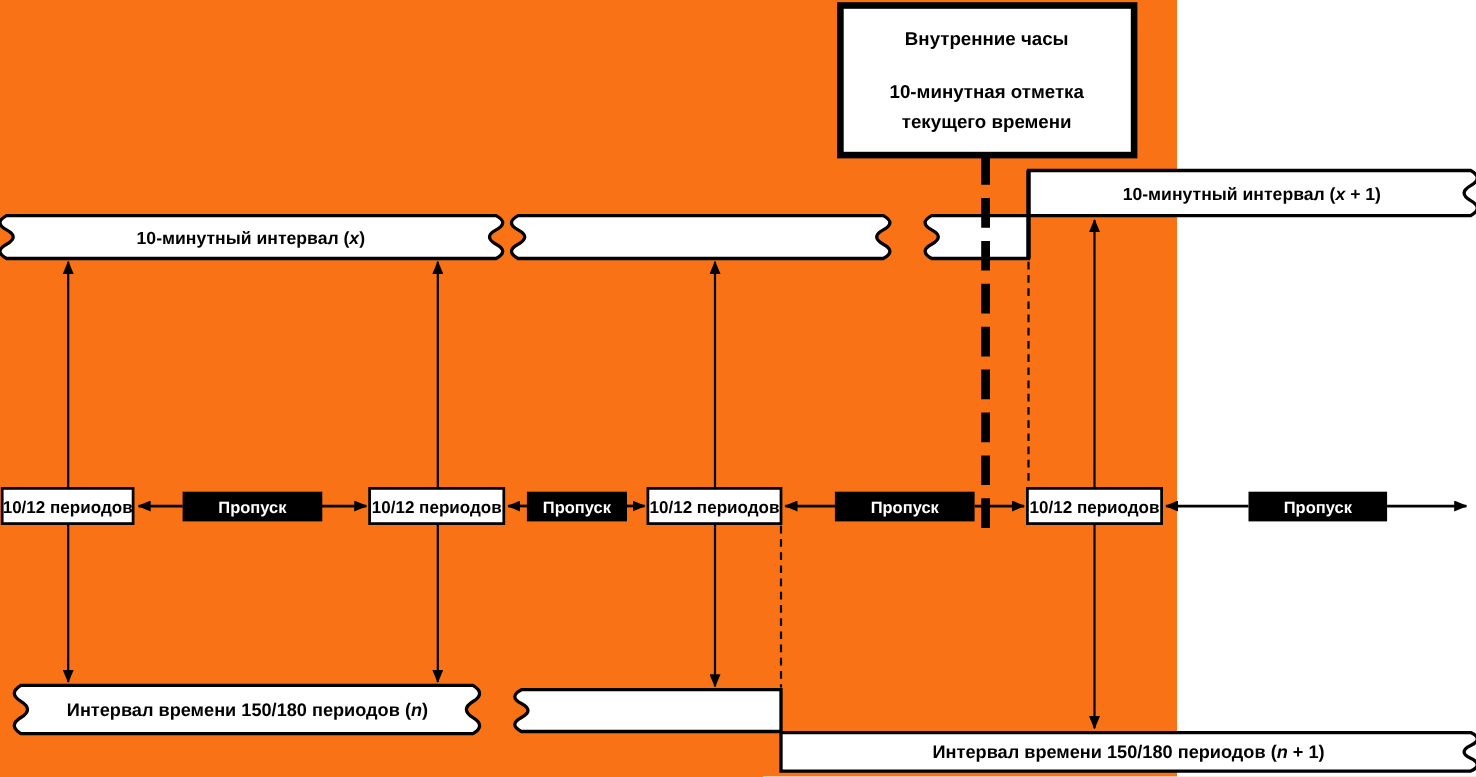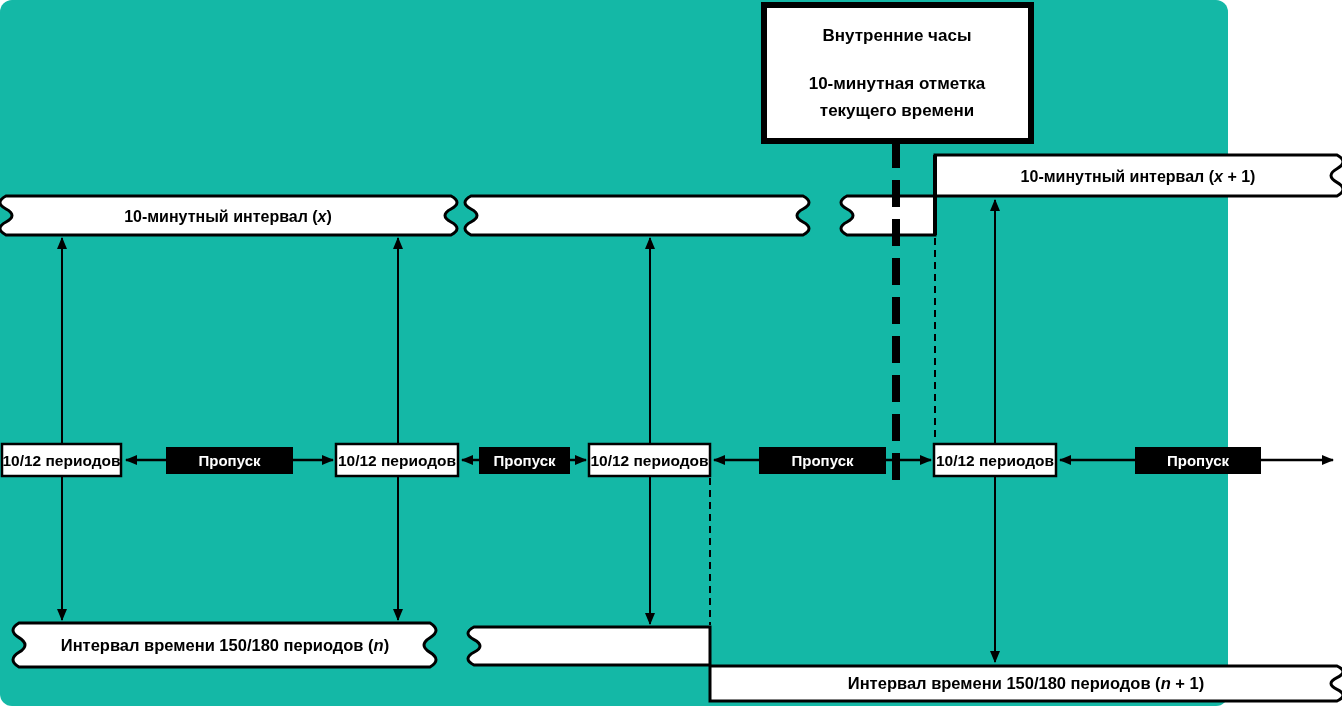--- a/index.html
+++ b/index.html
@@ -1,22 +1,21 @@
 <!DOCTYPE html>
 <html><head>
 <meta charset="utf-8">
 <style>
   html, body { margin: 0; padding: 0; background: #ffffff; }
   .stage {
     position: relative;
-    width: 1228px;
+    width: 1070px;
     height: 706px;
-    background: #14b8a6;
+    background: #f97316;
     font-family: "Liberation Sans", sans-serif;
-    border-radius: 12px;
   }
   svg text {
     font-family: "Liberation Sans", sans-serif;
     font-weight: bold;
     fill: #000000;
   }
   .lbl-bar   { font-size: 16px; }
   .lbl-big   { font-size: 16.5px; }
   .lbl-box   { font-size: 15.5px; }
   .lbl-skip  { font-size: 15px; fill: #ffffff; }

